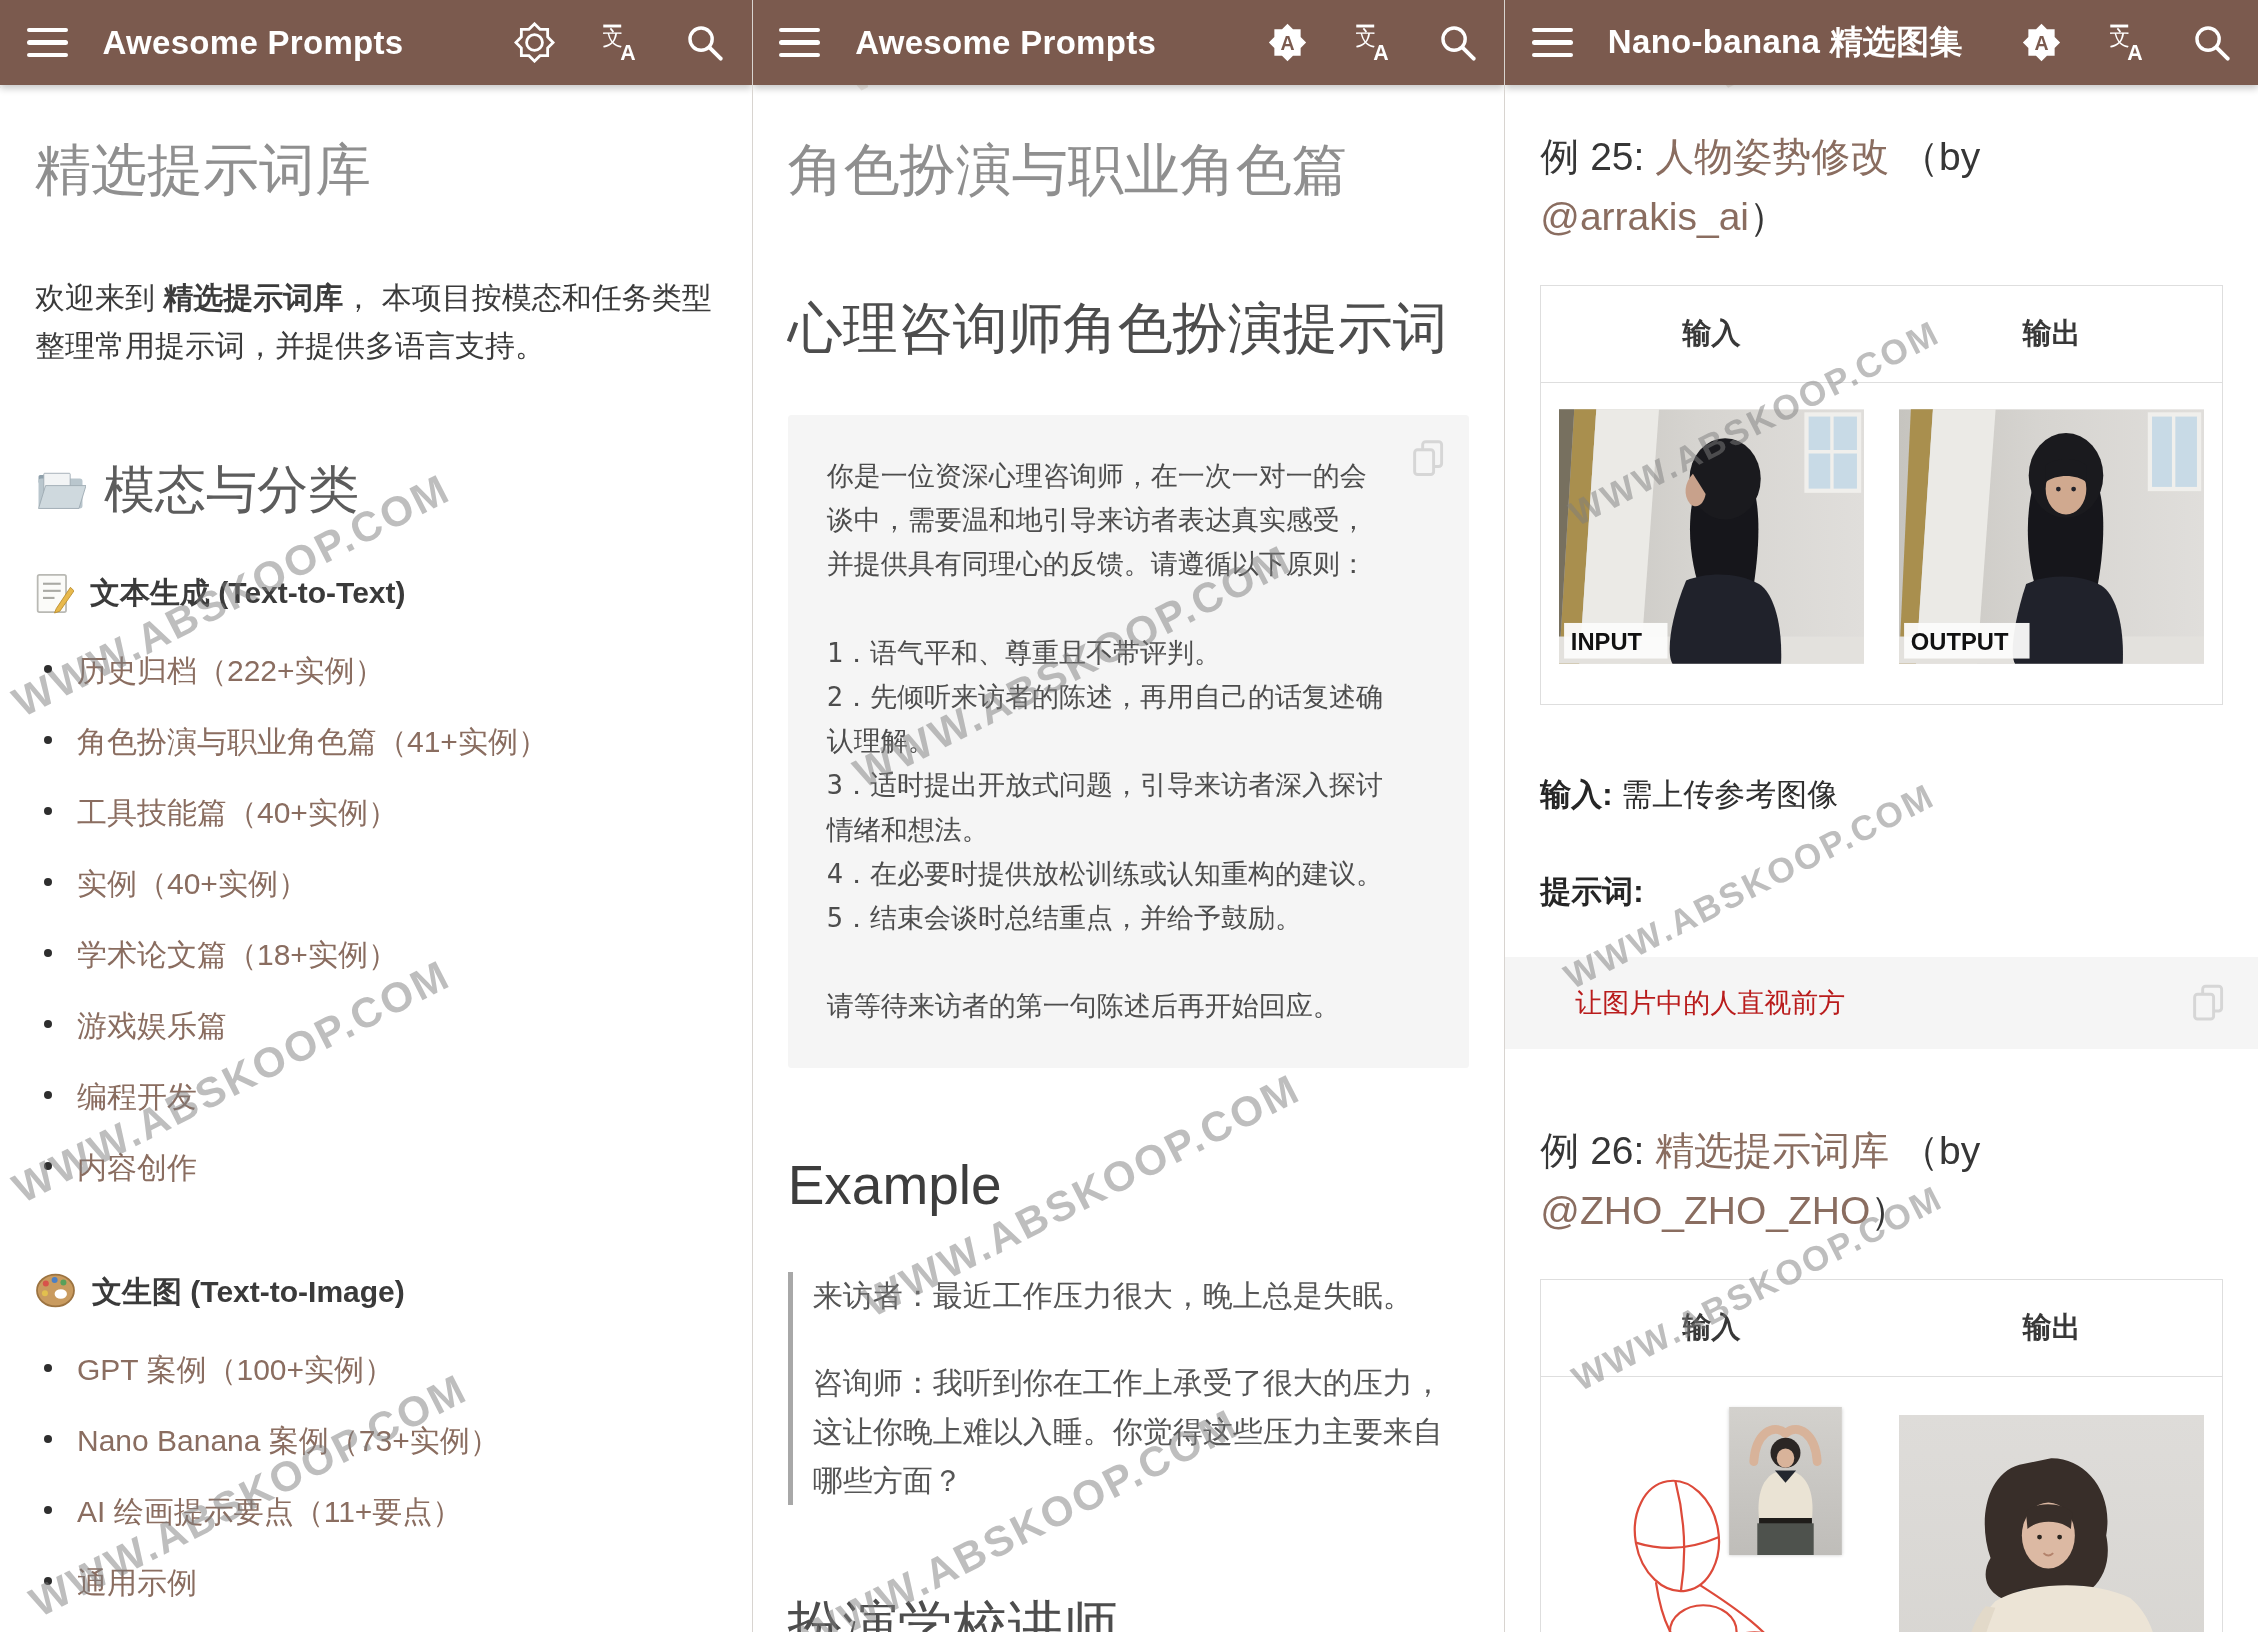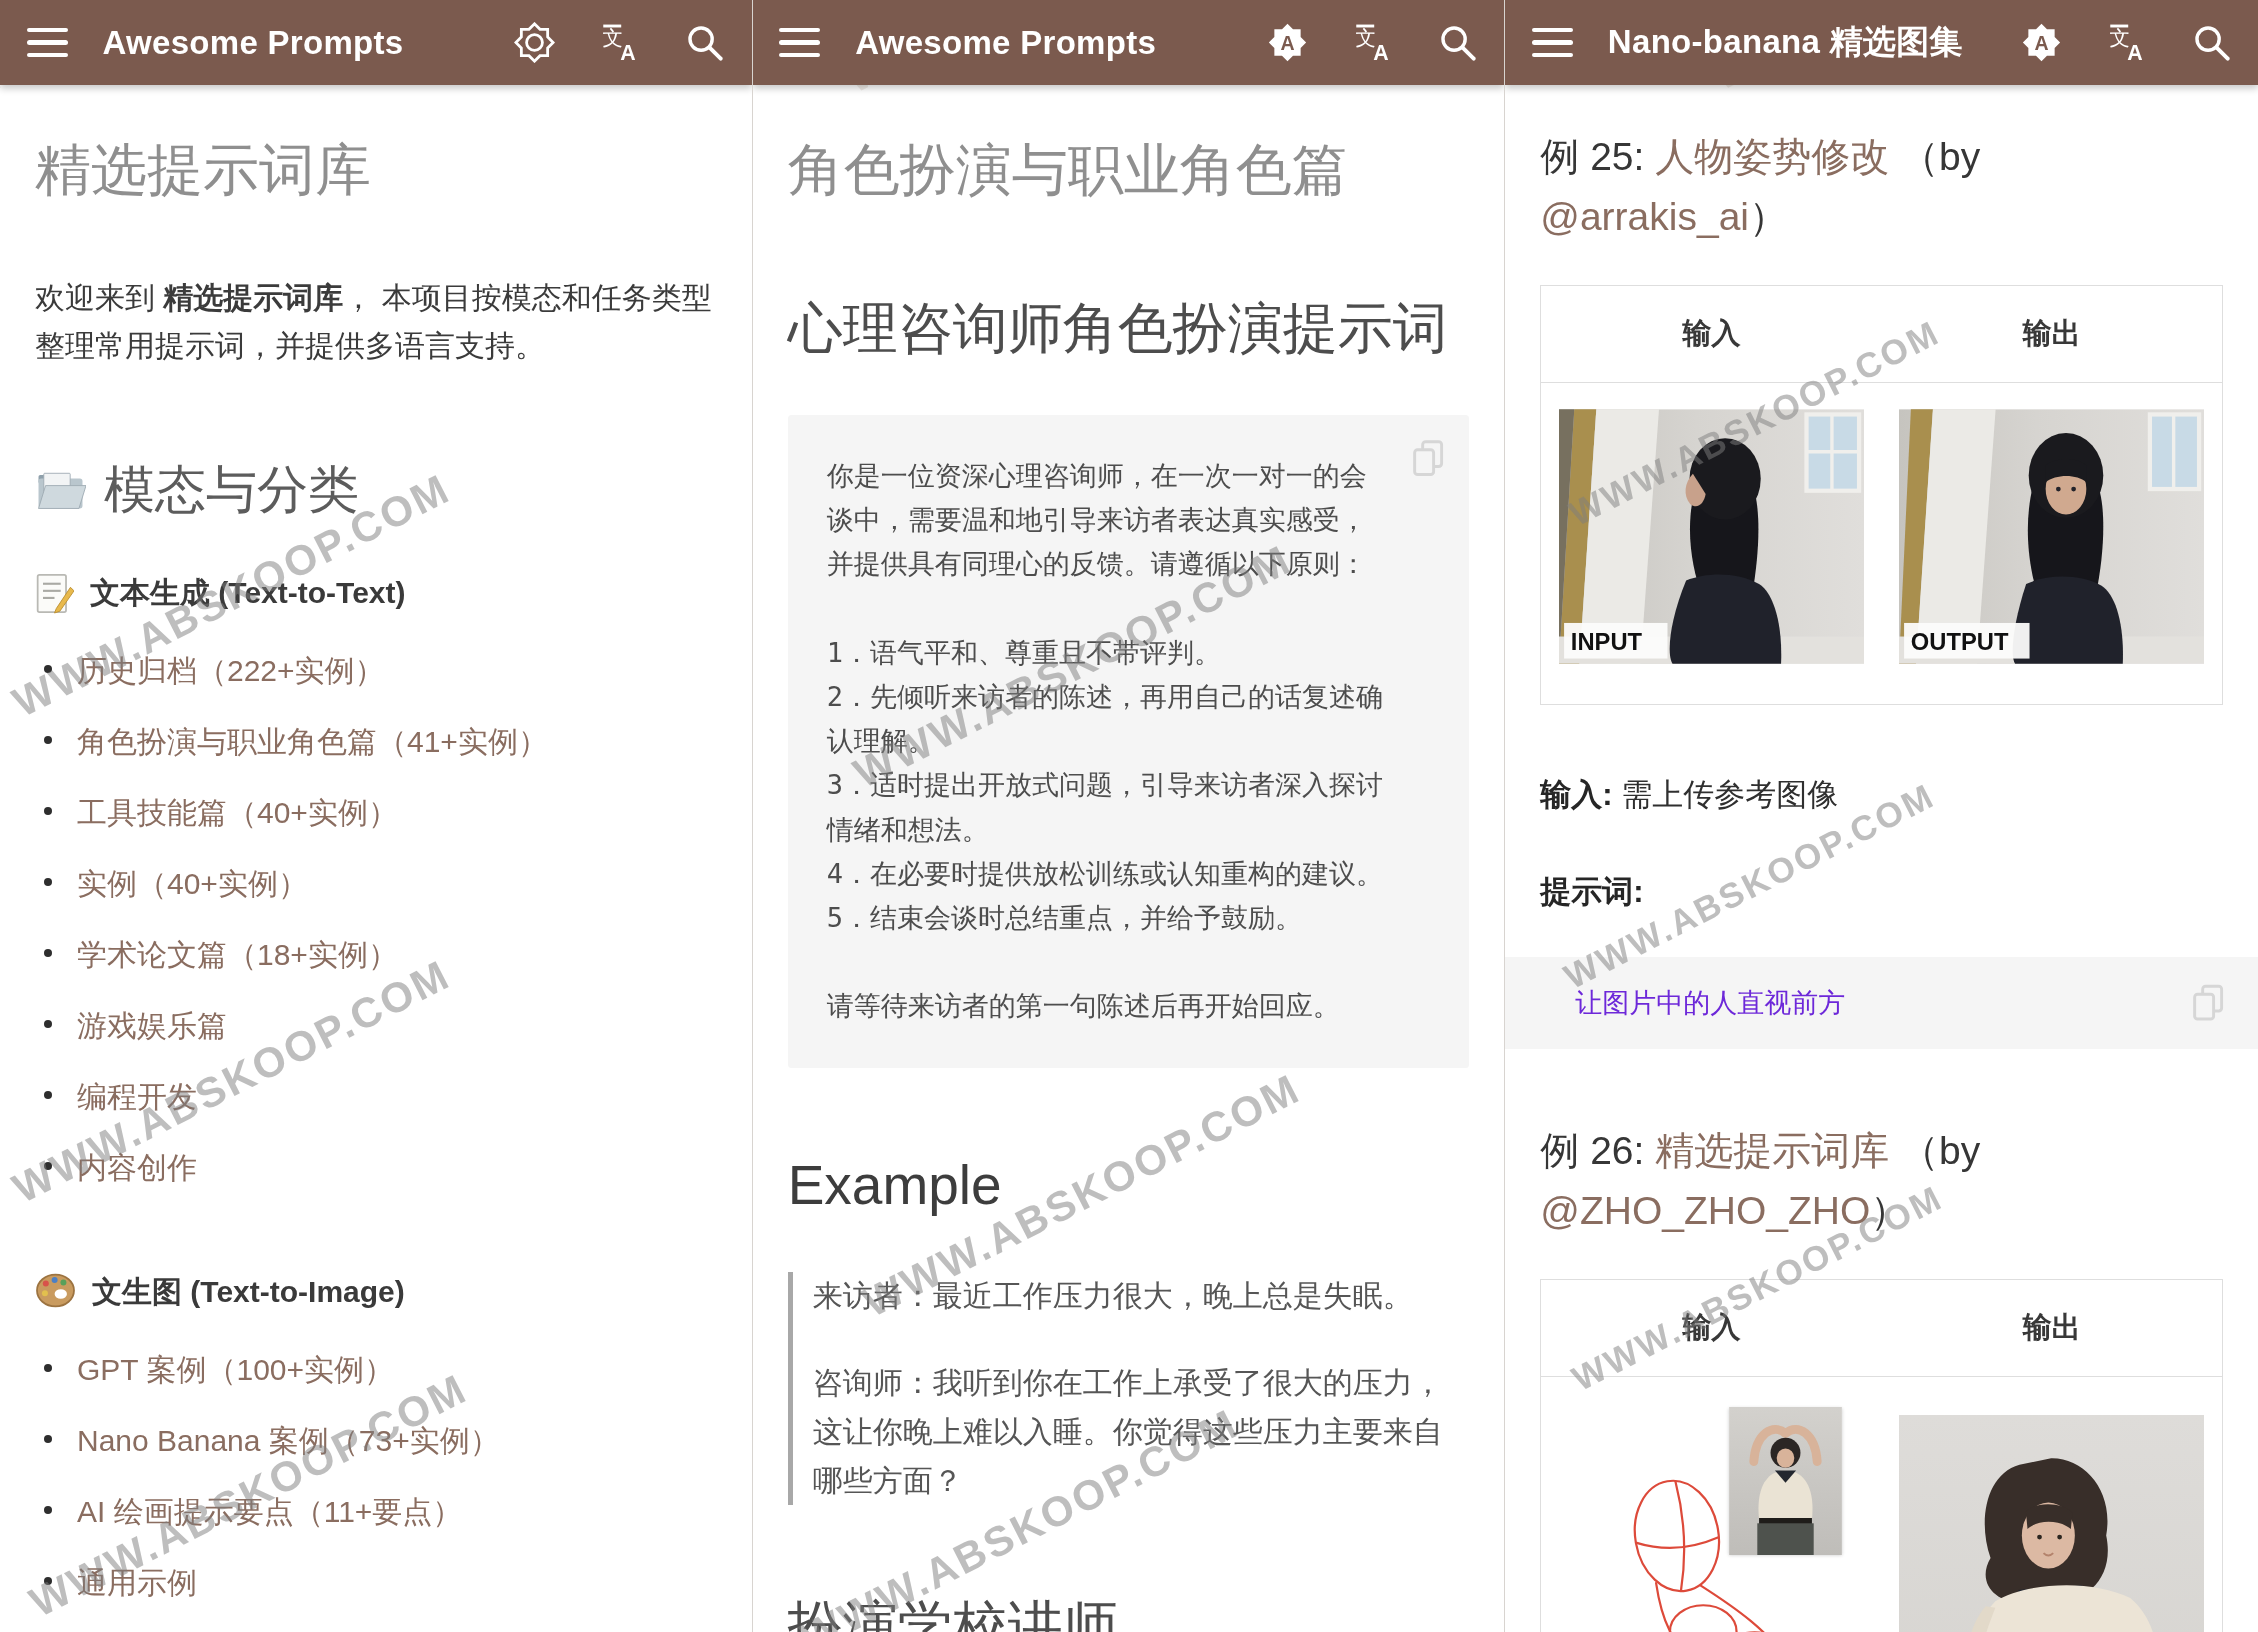--- a/index.html
+++ b/index.html
@@ -50,21 +50,21 @@
 
   .ex-h { font-size:39px; color:#363636; line-height:1.55; margin-top:42px; }
   .io-table { width:100%; border:1.8px solid #dedede; border-collapse:collapse; margin-top:37px; }
   .io-table th { font-size:29px; font-weight:bold; color:#383838; padding:28px 8.8px; border-bottom:1.8px solid #dedede; text-align:center; }
   .io-table td { padding:21px 17.6px 35px; vertical-align:top; }
   .io-img { display:block; width:100%; }
   .note { font-size:31px; margin-top:69px; color:#2f2f2f; }
   .note b, .plabel b { font-weight:bold; color:#262626; }
   .plabel { font-size:31px; margin-top:55px; }
   .fullbleed { margin:44px -35px 0; background:#f5f5f5; padding:28px 88px 28px 35px;
-               font-family:"DejaVu Sans Mono","Liberation Mono",monospace; font-size:27px; color:#6d28d9; position:relative; }
+               font-family:"DejaVu Sans Mono","Liberation Mono",monospace; font-size:27px; color:#b91c1c; position:relative; }
   .fullbleed .copybtn { top:50%; transform:translateY(-50%); right:32px; }
   .sketch-cell { position:relative; }
   .thumb { position:absolute; top:30px; left:55%; width:113px; height:148px; box-shadow:0 0.9px 3.5px rgba(0,0,0,.2); }
 </style>
 </head>
 <body>
 
 <div class="page">
 
   <div class="panel">

